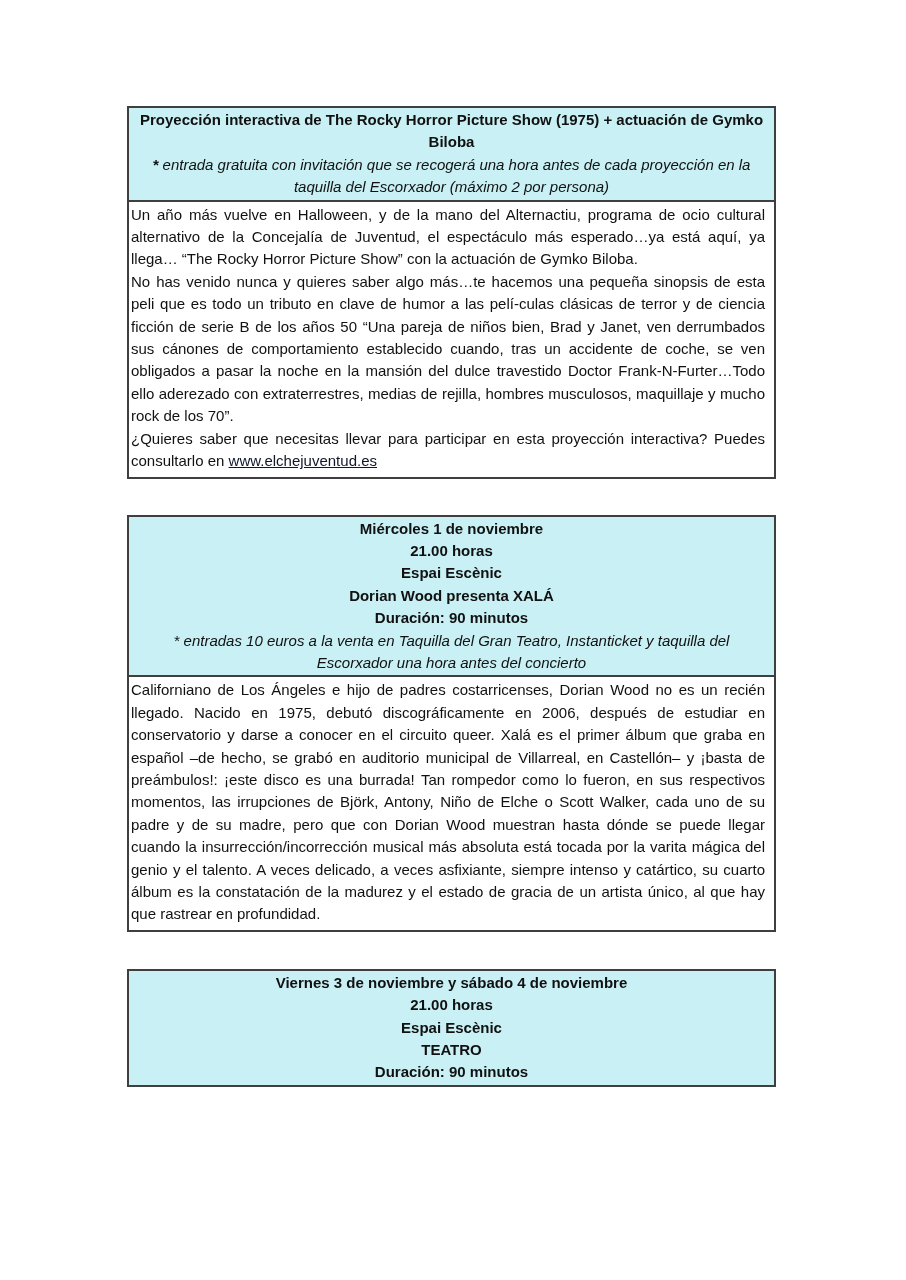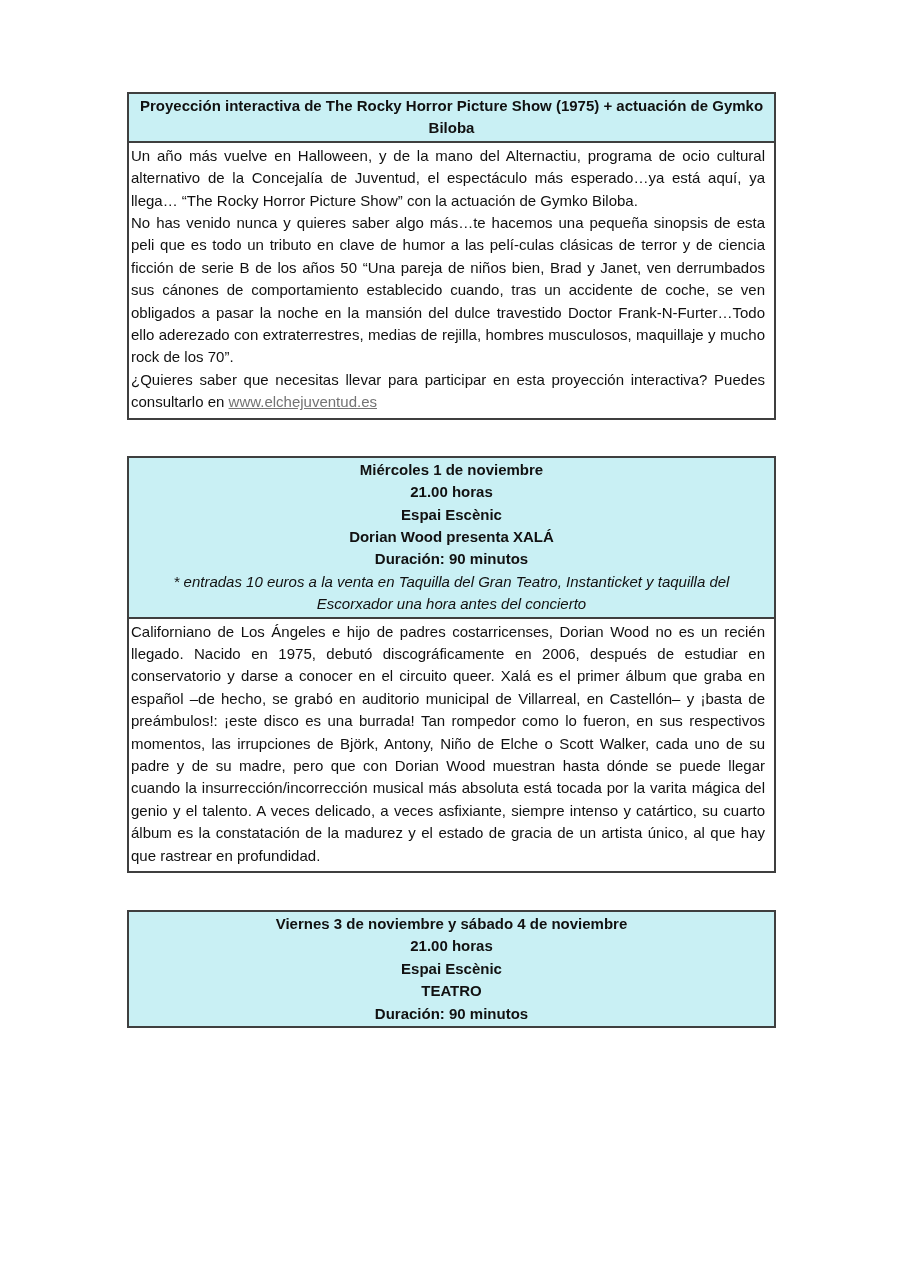--- a/index.html
+++ b/index.html
@@ -3,21 +3,21 @@
 <meta charset="utf-8">
 <style>
   html,body{margin:0;padding:0;}
   body{
     width:906px;height:1280px;
     background:#ffffff;
     font-family:"Liberation Sans", sans-serif;
     color:#111111;
   }
   .page{position:relative;width:906px;height:1280px;overflow:hidden;background:#ffffff;}
-  .content{position:absolute;left:127px;top:92px;width:649px;}
+  .content{position:absolute;left:127px;top:106px;width:649px;}
   .event-card{
     box-sizing:border-box;
     width:649px;
     border:2px solid #3f3f3f;
     background:#ffffff;
   }
   .event-card.gap{margin-top:36px;}
   .event-header{
     background:#c9f0f4;
     text-align:center;
@@ -28,31 +28,32 @@
   .bold{font-weight:bold;}
   .note{font-style:italic;font-weight:normal;}
   .note .marker{font-weight:bold;font-style:italic;}
   .event-body{padding:2px 9px 4px 2px;}
   .event-body p{
     margin:0;
     font-size:15px;
     line-height:22.4px;
     text-align:justify;
   }
-  a.link{color:#737373;text-decoration:underline;cursor:pointer;}
+  a.link{color:#0f172a;text-decoration:underline;cursor:pointer;}
 </style>
 </head>
 <body>
 
 <div class="page">
   <div class="content">
 
     <section class="event-card has-body">
       <header class="event-header">
         <div class="h-line bold">Proyección interactiva de The Rocky Horror Picture Show (1975) + actuación de Gymko Biloba</div>
+        <div class="h-line note"><span class="marker">* </span><span>entrada gratuita con invitación que se recogerá una hora antes de cada proyección en la taquilla del Escorxador (máximo 2 por persona)</span></div>
       </header>
       <div class="event-body">
         <p>Un año más vuelve en Halloween, y de la mano del Alternactiu, programa de ocio cultural alternativo de la Concejalía de Juventud, el espectáculo más esperado…ya está aquí, ya llega… “The Rocky Horror Picture Show” con la actuación de Gymko Biloba.</p>
         <p>No has venido nunca y quieres saber algo más…te hacemos una pequeña sinopsis de esta peli que es todo un tributo en clave de humor a las pelí-culas clásicas de terror y de ciencia ficción de serie B de los años 50  “Una pareja de niños bien, Brad y Janet, ven derrumbados sus cánones de comportamiento establecido cuando, tras un accidente de coche, se ven obligados a pasar la noche en la mansión del dulce travestido Doctor Frank-N-Furter…Todo ello aderezado con extraterrestres, medias de rejilla, hombres musculosos, maquillaje y mucho rock de los 70”.</p>
         <p><span>¿Quieres saber que necesitas llevar para participar en esta proyección interactiva? Puedes consultarlo en </span><a class="link" href="#">www.elchejuventud.es</a></p>
       </div>
     </section>
 
     <section class="event-card has-body gap">
       <header class="event-header">

